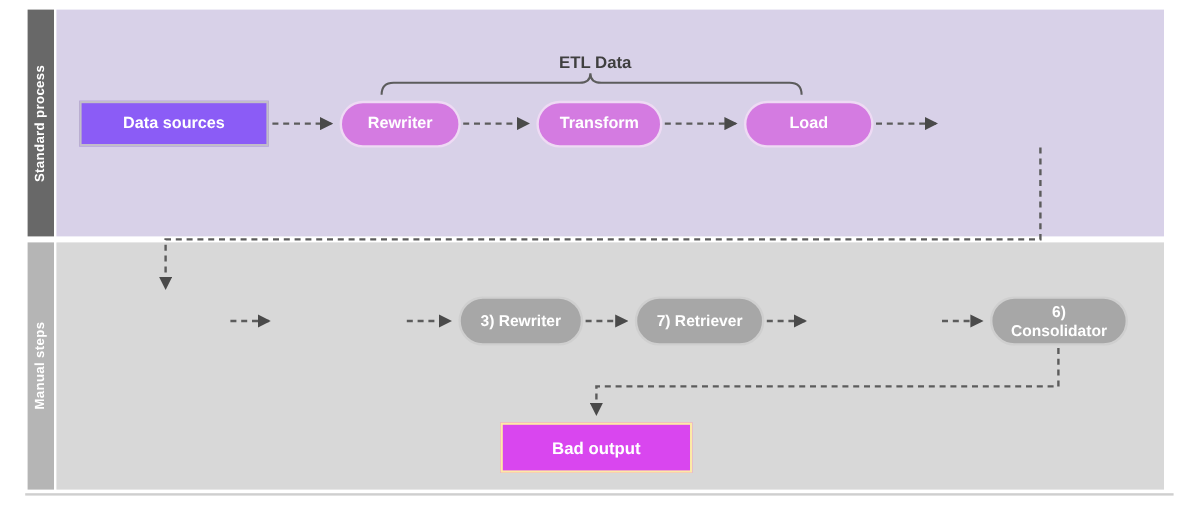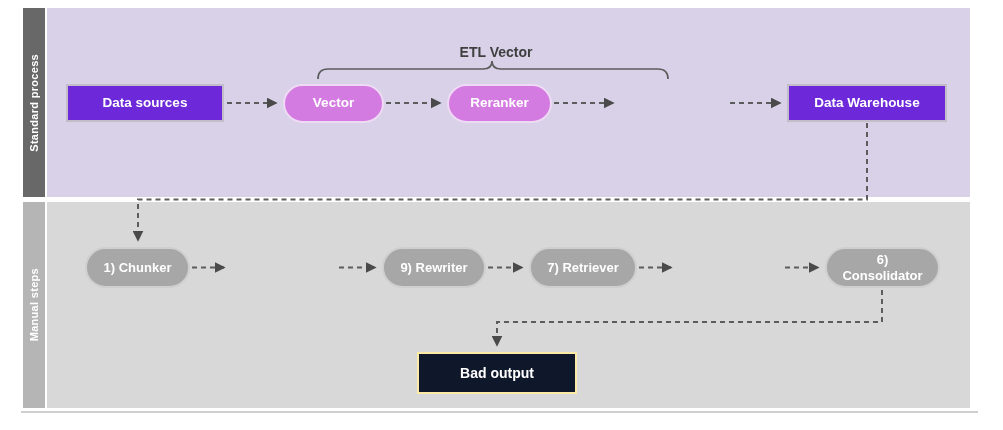--- a/index.html
+++ b/index.html
@@ -18,24 +18,24 @@
   }
   .lane-body { position:absolute; left:47px; width:923px; }
   .lane1-body { top:8px;   height:189px; background:#d8d1e8; }
   .lane2-body { top:202px; height:206px; background:#d8d8d8; }
 
   .node {
     position:absolute; box-sizing:border-box;
     display:flex; align-items:center; justify-content:center;
     color:#ffffff; font-weight:bold; text-align:center; line-height:1.2;
   }
-  .rect-gray   { background:#6d28d9; border:2px solid #c2bdc9; font-size:13.5px; }
+  .rect-gray   { background:#8b5cf6; border:2px solid #c2bdc9; font-size:13.5px; }
   .pill-pink   { background:#d47be1; border:2px solid #eedaf4; border-radius:20px; font-size:13.5px; }
   .pill-gray   { background:#a7a7a7; border:2px solid #cfcfcf; border-radius:21px; font-size:13px; padding:0 9px; }
-  .rect-yellow { background:#0f172a; border:2px solid #fdeaa6; font-size:14px; }
+  .rect-yellow { background:#d946ef; border:2px solid #fdeaa6; font-size:14px; }
 
   .etl-label {
     position:absolute; left:436px; top:44px; width:120px; text-align:center;
     font-size:14px; font-weight:bold; color:#3f3f3f;
   }
   .wires { position:absolute; left:0; top:0; pointer-events:none; }
   .dash  { stroke:#5c5c5c; stroke-width:2; fill:none; stroke-dasharray:5 4; }
   .brace { stroke:#5c5c5c; stroke-width:1.7; fill:none; }
   .bottom-line { position:absolute; left:21px; top:411px; width:957px; height:2px; background:#cfcfcf; }
 </style>
@@ -67,28 +67,27 @@
     <path class="dash" d="M867 123 L867 199.5 L138 199.5 L138 240" marker-end="url(#arr)"></path>
     <path class="dash" d="M192 267.5 L224 267.5" marker-end="url(#arr)"></path>
     <path class="dash" d="M339 267.5 L375 267.5" marker-end="url(#arr)"></path>
     <path class="dash" d="M488 267.5 L522 267.5" marker-end="url(#arr)"></path>
     <path class="dash" d="M639 267.5 L671 267.5" marker-end="url(#arr)"></path>
     <path class="dash" d="M785 267.5 L818 267.5" marker-end="url(#arr)"></path>
     <path class="dash" d="M882 290 L882 322 L497 322 L497 345" marker-end="url(#arr)"></path>
     <path class="brace" d="M318 79 Q318 69 328 69 L483 69 Q492 69 492 61 Q492 69 501 69 L658 69 Q668 69 668 79"></path>
   </svg>
 
-  <div class="etl-label">ETL Vector</div>
+  <div class="etl-label">ETL Data</div>
 
   <div class="node rect-gray" style="left:66px;  top:84px; width:158px; height:38px;">Data sources</div>
-  <div class="node pill-pink" style="left:283px; top:84px; width:101px; height:39px;">Vector</div>
-  <div class="node pill-pink" style="left:447px; top:84px; width:105px; height:39px;">Reranker</div>
-  <div class="node rect-gray" style="left:787px; top:84px; width:160px; height:38px;">Data Warehouse</div>
+  <div class="node pill-pink" style="left:283px; top:84px; width:101px; height:39px;">Rewriter</div>
+  <div class="node pill-pink" style="left:447px; top:84px; width:105px; height:39px;">Transform</div>
+  <div class="node pill-pink" style="left:620px; top:84px; width:108px; height:39px;">Load</div>
 
-  <div class="node pill-gray" style="left:85px;  top:247px; width:105px; height:41px;">1) Chunker</div>
-  <div class="node pill-gray" style="left:382px; top:247px; width:104px; height:41px;">9) Rewriter</div>
+  <div class="node pill-gray" style="left:382px; top:247px; width:104px; height:41px;">3) Rewriter</div>
   <div class="node pill-gray" style="left:529px; top:247px; width:108px; height:41px;">7) Retriever</div>
   <div class="node pill-gray" style="left:825px; top:247px; width:115px; height:41px;">6) Consolidator</div>
 
   <div class="node rect-yellow" style="left:417px; top:352px; width:160px; height:42px;">Bad output</div>
 
   <div class="bottom-line"></div>
 </div>
 
 </body></html>

